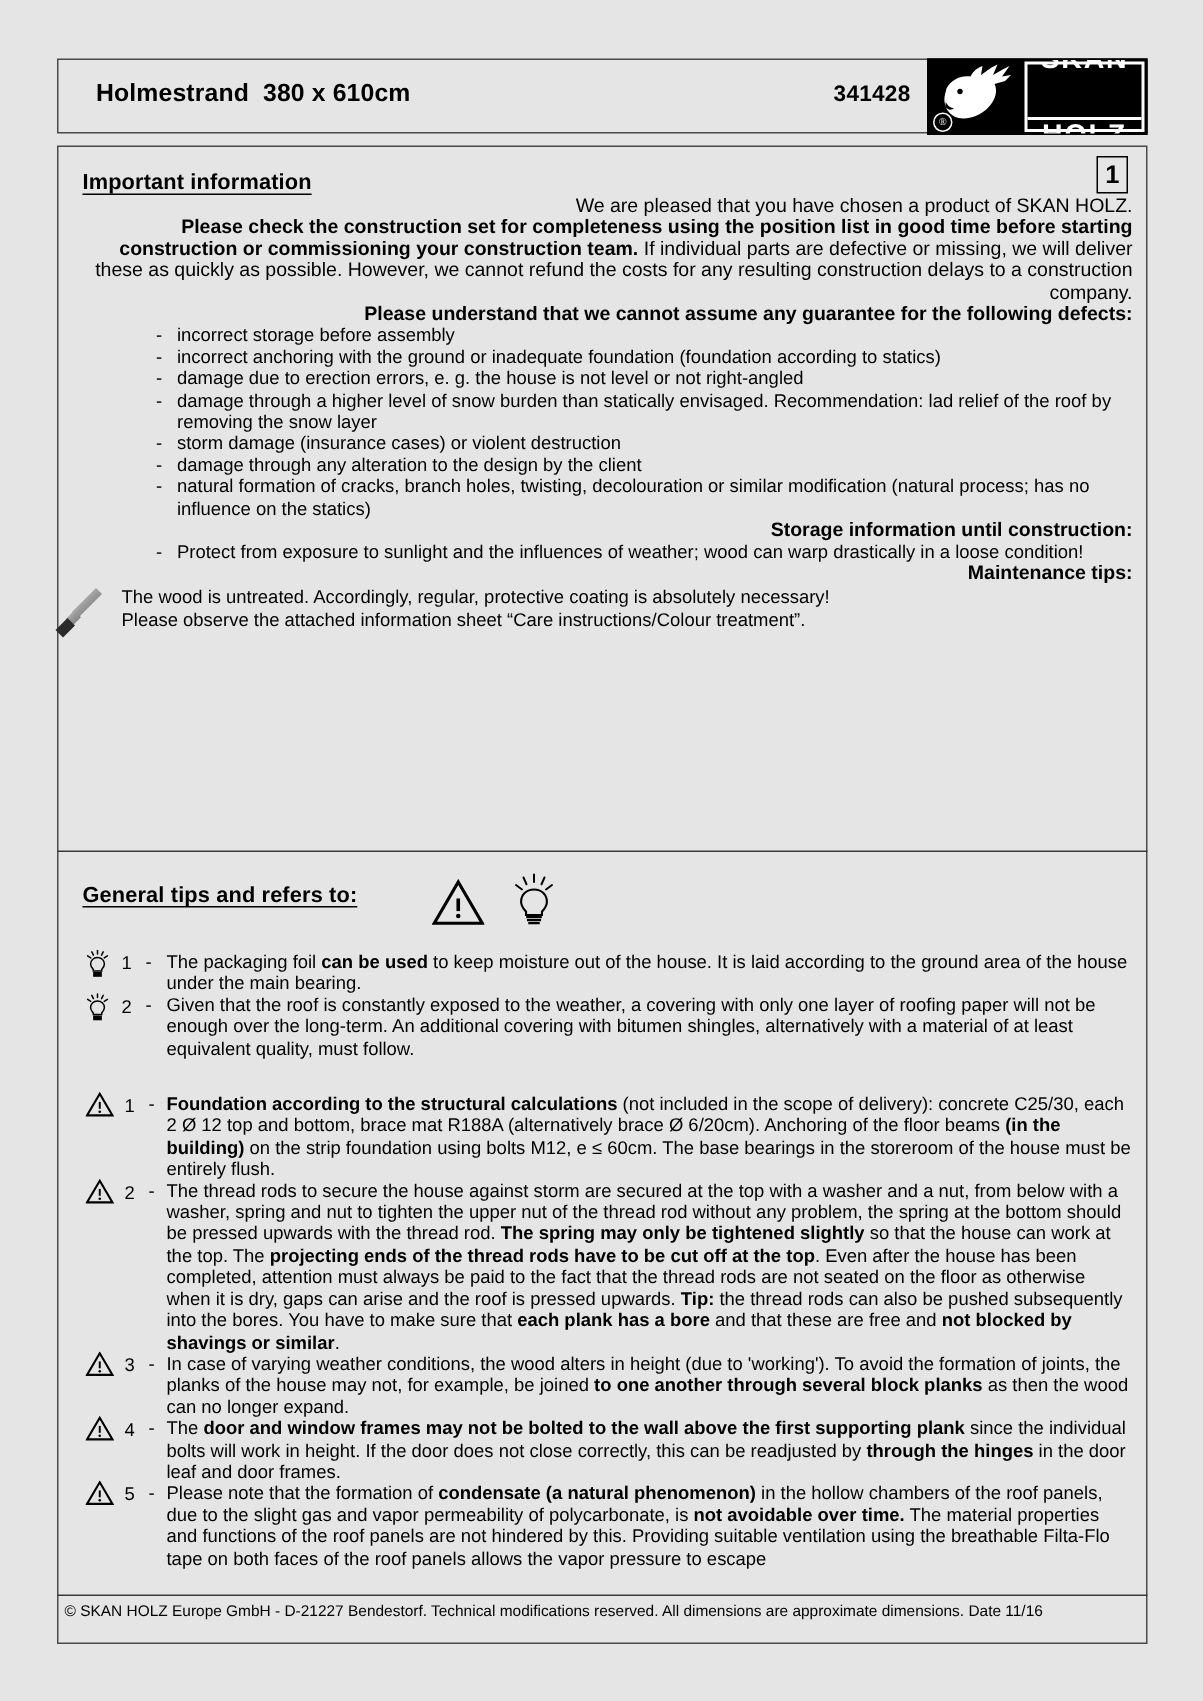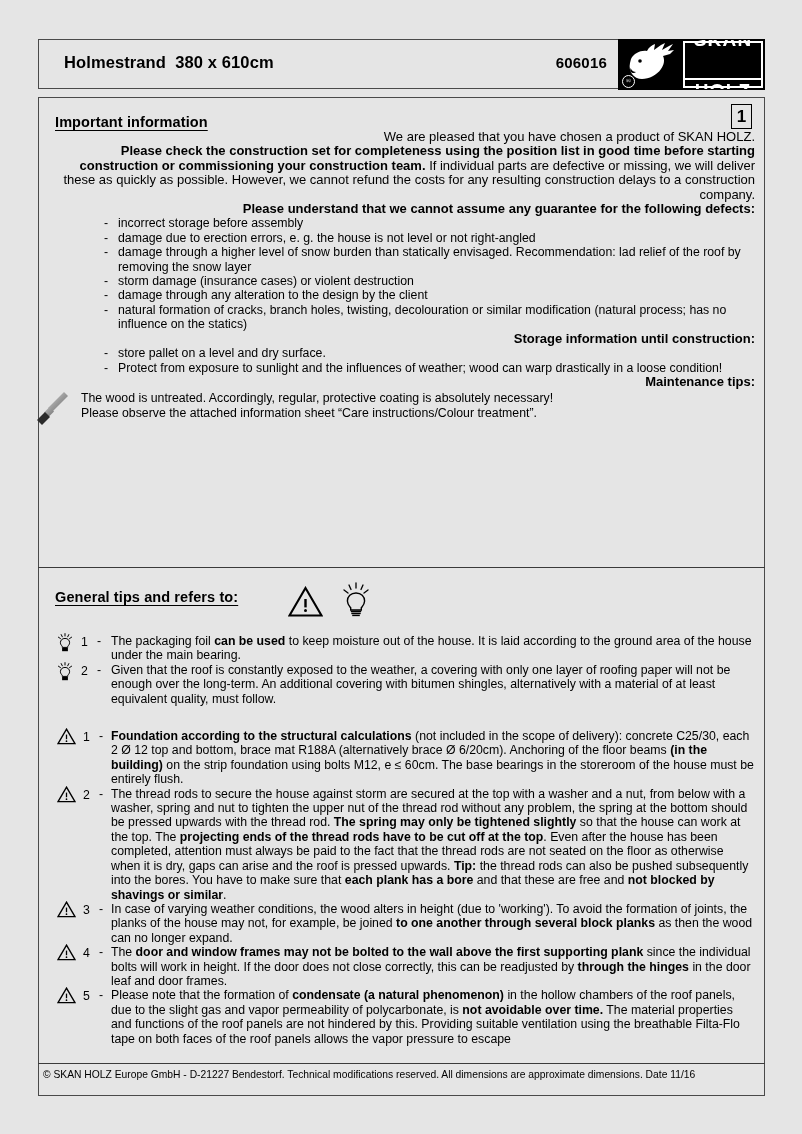--- a/index.html
+++ b/index.html
@@ -292,21 +292,21 @@
   
   svg { display: block; }
 </style>
 </head>
 <body>
 
 <div class="page">
 
   <div class="header-box">
     <div class="header-title">Holmestrand  380 x 610cm</div>
-    <div class="header-code">606016</div>
+    <div class="header-code">341428</div>
   </div>
 
   <div class="logo">
     <div class="logo-moose">
       <svg viewBox="0 0 60 47" width="60" height="47">
         <path fill="#ffffff" d="M10 18 C13 12, 20 9, 26 10 C28 6, 31 4, 34 3 L33 9 L40 4 L44 2 L41 9 L48 5 L52 3 L47 10 L53 9 L49 13 L42 15 C44 19, 43 24, 40 28 C36 34, 28 38, 21 38 C17 38, 13 36, 11 33 C9 30, 8 26, 9 22 Z"></path>
         <circle cx="19" cy="20" r="1.8" fill="#000000"></circle>
         <path fill="#000000" d="M9.5 27 C11 30, 13 31, 15 31 C13 33, 10.5 32, 9.2 30 Z"></path>
       </svg>
     </div>
@@ -326,30 +326,30 @@
   <div class="sec1">
     <h2 class="sec-title">Important information</h2>
 
     <p class="para intro">We are pleased that you have chosen a product of SKAN HOLZ.</p>
 
     <p class="para check"><span class="bold">Please check the construction set for completeness using the position list in good time before starting construction or commissioning your construction team.</span><span> If individual parts are defective or missing, we will deliver these as quickly as possible. However, we cannot refund the costs for any resulting construction delays to a construction company.</span></p>
 
     <p class="para guarantee bold">Please understand that we cannot assume any guarantee for the following defects:</p>
     <ul class="dash">
         <li>incorrect storage before assembly</li>
+        <li>incorrect anchoring with the ground or inadequate foundation (foundation according to statics)</li>
         <li>damage due to erection errors, e. g. the house is not level or not right-angled</li>
         <li>damage through a higher level of snow burden than statically envisaged.  Recommendation: lad relief of the roof by removing the snow layer</li>
         <li>storm damage (insurance cases) or violent destruction</li>
         <li>damage through any alteration to the design by the client</li>
         <li>natural formation of cracks, branch holes, twisting,  decolouration or similar modification (natural process; has no influence on the statics)</li>
       </ul>
 
     <p class="para storage-head bold">Storage information until construction:</p>
     <ul class="dash">
-        <li>store pallet on a level and dry surface.</li>
         <li>Protect from exposure to sunlight and the influences of weather; wood can warp drastically in a loose condition!</li>
       </ul>
 
     <p class="para maint-head bold">Maintenance tips:</p>
     <div class="maint-body">
       <div class="brush-icon">
         <svg viewBox="0 0 40 36" width="40" height="36">
           <defs>
             <linearGradient id="brushHandle" x1="0" y1="0" x2="1" y2="1">
               <stop offset="0%" stop-color="#d8d8d8"></stop>

